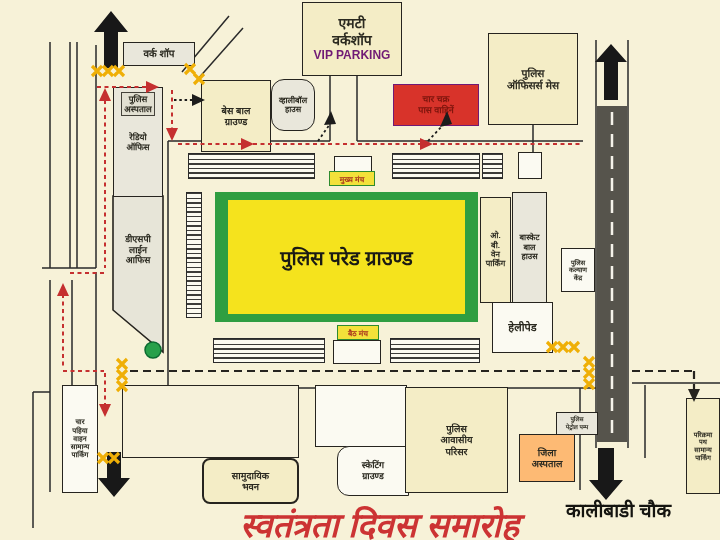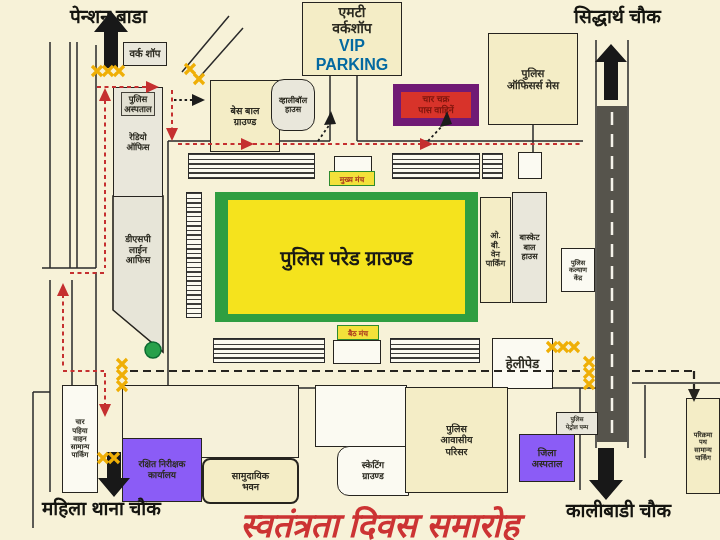--- a/index.html
+++ b/index.html
@@ -4,21 +4,21 @@
 <style>
   html,body{margin:0;padding:0;}
   #stage{position:relative;width:720px;height:540px;background:#f7f2d8;overflow:hidden;
          font-family:"Liberation Sans","DejaVu Sans",sans-serif;}
   svg.layer{position:absolute;left:0;top:0;}
   #under{z-index:1;} #over{z-index:4;pointer-events:none;}
   .bx{position:absolute;box-sizing:border-box;border:1.6px solid #26241f;display:flex;
       flex-direction:column;align-items:center;justify-content:center;text-align:center;
       white-space:pre-line;font-weight:bold;color:#2b2a20;z-index:2;line-height:1.18;}
   .cream{background:#f4edc6;} .grey{background:#e9e7db;} .white{background:#fbfaf2;}
-  .dgrey{background:#8b5cf6;} .cream2{background:#f6f1da;}
+  .dgrey{background:#fdba74;} .cream2{background:#f6f1da;}
   .stand{position:absolute;z-index:2;border:1.4px solid #2a2a2a;box-sizing:border-box;
       background:repeating-linear-gradient(180deg,#3c3c38 0 1.4px,#fbfaf0 1.4px 4.6px);}
   .htxt{position:absolute;z-index:3;font-weight:bold;color:#151510;white-space:nowrap;}
   .stagelbl{position:absolute;z-index:3;box-sizing:border-box;background:#f3e13a;
       border:1.6px solid #2e8b2e;color:#a8321e;font-weight:bold;display:flex;
       align-items:center;justify-content:center;white-space:nowrap;}
   #parade{position:absolute;left:215px;top:192px;width:263px;height:130px;background:#2f9e41;z-index:2;}
   #parade .inner{position:absolute;left:13px;right:13px;top:8px;bottom:8px;background:#f5e31d;
       display:flex;align-items:center;justify-content:center;font-weight:bold;font-size:20px;color:#1a1a14;text-align:right;}
 </style>
@@ -34,51 +34,48 @@
          M168,141 H330 M357,141 H583 M168,141 V388 M120,388 H596
          M330,76 V141 M357,76 V141
          M229,16 L182,72 M243,28 L197,80
          M533,125 V152
          M596,40 V448 M628,40 V448 M580,388 V490 M645,385 V458 M632,383 H720"></path>
     <rect x="597" y="106" width="30" height="336" fill="#56544c"></rect>
     <path d="M612,112 V436" stroke="#f5f3ea" stroke-width="2.5" stroke-dasharray="13 9" fill="none"></path>
     <polygon points="113,196 163,196 163,352 113,310" fill="#e7e5d8" stroke="#26241f" stroke-width="1.6"></polygon>
   </svg>
 
-  <div class="htxt" style="left:70px;top:3px;font-size:19px;">पेन्शन बाडा</div>
-  <div class="htxt" style="left:574px;top:3px;font-size:19px;">सिद्धार्थ चौक</div>
-  <div class="htxt" style="left:42px;top:495px;font-size:19px;">महिला थाना चौक</div>
   <div class="htxt" style="left:566px;top:497px;font-size:19px;">कालीबाडी चौक</div>
   <div class="htxt" style="left:240px;top:501px;font-size:34px;color:#cc3333;font-style:italic;">स्वतंत्रता दिवस समारोह</div>
 
-  <div class="bx grey" style="left:123px;top:42px;width:44px;height:24px;font-size:10px;">वर्क शॉप</div>
+  <div class="bx grey" style="left:123px;top:42px;width:72px;height:24px;font-size:10px;">वर्क शॉप</div>
 
   <div class="bx cream" style="left:302px;top:2px;width:100px;height:74px;font-size:14px;">
     <div>एमटी</div>
     <div>वर्कशॉप</div>
-    <div style="color:#0369a1;font-size:16px;">VIP PARKING</div>
+    <div style="color:#701a75;font-size:12px;">VIP PARKING</div>
   </div>
 
   <div class="bx grey" style="left:113px;top:87px;width:50px;height:110px;justify-content:flex-start;padding-top:4px;font-size:8.5px;">
     <div style="border:1px solid #44423a;background:#e2e0d2;padding:1px 2px;">पुलिस
 अस्पताल</div>
     <div style="margin-top:16px;">रेडियो
 ऑफिस</div>
   </div>
 
   <div class="bx" style="left:115px;top:222px;width:46px;height:56px;border:none;font-size:9px;background:transparent;">डीएसपी
 लाईन
 आफिस</div>
 
-  <div class="bx cream" style="left:210px;top:80px;width:70px;height:72px;font-size:9.5px;">बेस बाल
+  <div class="bx cream" style="left:201px;top:80px;width:70px;height:72px;font-size:9.5px;">बेस बाल
 ग्राउण्ड</div>
   <div class="bx grey" style="left:271px;top:79px;width:44px;height:52px;font-size:8px;border-radius:13px;">व्हालीबॉल
 हाउस</div>
 
-  <div class="bx" style="left:393px;top:84px;width:86px;height:42px;background:#d8332a;border:8px solid #701a75;color:#7e150d;font-size:9px;">चार चक्र
+  <div class="bx" style="left:393px;top:84px;width:86px;height:42px;background:#d8332a;border:1px solid #701a75;color:#7e150d;font-size:9px;">चार चक्र
 पास वाहिनें</div>
 
   <div class="bx cream" style="left:488px;top:33px;width:90px;height:92px;font-size:10.5px;">पुलिस
 ऑफिसर्स मेस</div>
   <div class="bx white" style="left:518px;top:152px;width:24px;height:27px;"></div>
 
   <div class="stand" style="left:188px;top:153px;width:127px;height:26px;"></div>
   <div class="stand" style="left:392px;top:153px;width:88px;height:26px;"></div>
   <div class="stand" style="left:482px;top:153px;width:21px;height:26px;"></div>
   <div class="stand" style="left:213px;top:338px;width:112px;height:25px;"></div>
@@ -97,30 +94,28 @@
   <div class="bx cream" style="left:480px;top:197px;width:31px;height:106px;font-size:8px;">ओ.
 बी.
 वेन
 पार्किंग</div>
   <div class="bx grey" style="left:512px;top:192px;width:35px;height:111px;font-size:8px;">बास्केट
 बाल
 हाउस</div>
   <div class="bx white" style="left:561px;top:248px;width:34px;height:44px;font-size:6.5px;">पुलिस
 कल्याण
 केंद्र</div>
-  <div class="bx white" style="left:492px;top:302px;width:61px;height:51px;font-size:13px;margin-top:36px;">हेलीपेड</div>
+  <div class="bx white" style="left:492px;top:302px;width:61px;height:51px;font-size:11px;">हेलीपेड</div>
 
   <div class="bx white" style="left:62px;top:385px;width:36px;height:108px;font-size:7px;">चार
 पहिया
 वाहन
 सामान्य
 पार्किंग</div>
   <div class="bx cream2" style="left:122px;top:385px;width:177px;height:73px;"></div>
-  <div class="bx dgrey" style="left:122px;top:438px;width:80px;height:64px;font-size:9px;">रक्षित निरीक्षक
-कार्यालय</div>
   <div class="bx cream" style="left:202px;top:458px;width:97px;height:46px;border-width:2.5px;font-size:9.5px;border-radius:8px;">सामुदायिक
 भवन</div>
   <div class="bx white" style="left:315px;top:385px;width:92px;height:62px;"></div>
   <div class="bx white" style="left:337px;top:446px;width:72px;height:50px;border-radius:12px 0 0 12px;font-size:9px;">स्केटिंग
 ग्राउण्ड</div>
   <div class="bx cream" style="left:405px;top:387px;width:103px;height:106px;font-size:9.5px;">पुलिस
 आवासीय
 परिसर</div>
   <div class="bx dgrey" style="left:519px;top:434px;width:56px;height:48px;font-size:9.5px;">जिला
 अस्पताल</div>

